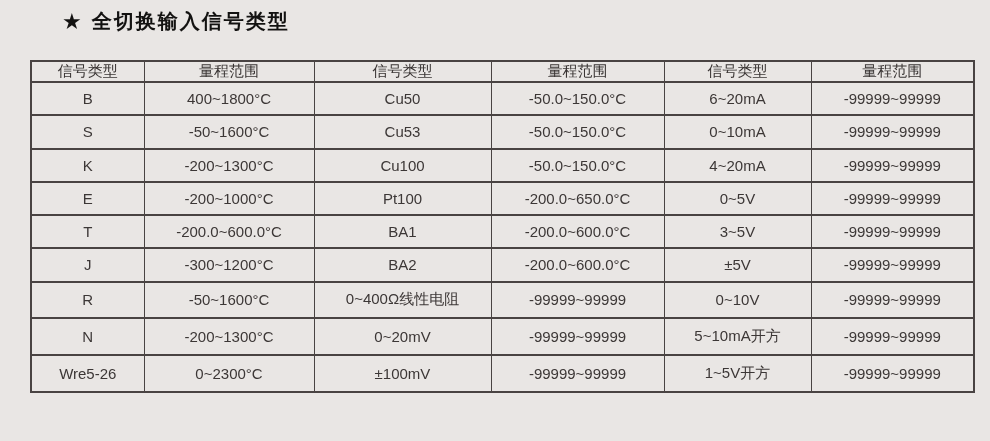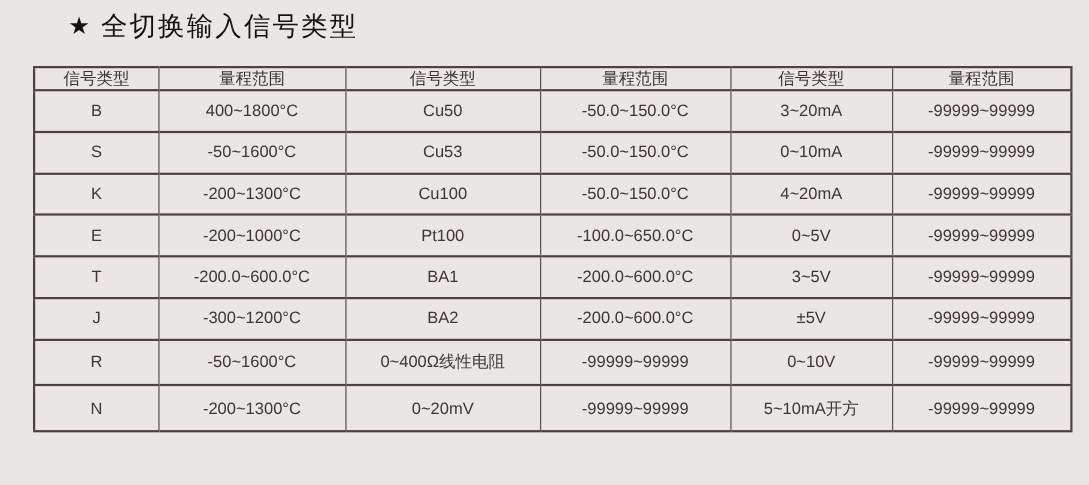--- a/index.html
+++ b/index.html
@@ -21,22 +21,22 @@
     display: flex;
     align-items: center;
     gap: 10px;
     color: #131211;
   }
   .title-star {
     font-size: 22px;
     line-height: 1;
   }
   .title-text {
-    font-size: 24px;
-    font-weight: normal;
+    font-size: 20px;
+    font-weight: bold;
     letter-spacing: 2px;
   }
   table.signal-table {
     position: absolute;
     left: 30px;
     top: 60px;
     width: 943px;
     height: 333px;
     border-collapse: collapse;
     table-layout: fixed;
@@ -99,21 +99,21 @@
       <th>信号类型</th>
       <th>量程范围</th>
     </tr>
   </thead>
   <tbody>
       <tr>
         <td>B</td>
         <td>400~1800°C</td>
         <td>Cu50</td>
         <td>-50.0~150.0°C</td>
-        <td>3~20mA</td>
+        <td>6~20mA</td>
         <td>-99999~99999</td>
       </tr>
       <tr>
         <td>S</td>
         <td>-50~1600°C</td>
         <td>Cu53</td>
         <td>-50.0~150.0°C</td>
         <td>0~10mA</td>
         <td>-99999~99999</td>
       </tr>
@@ -122,21 +122,21 @@
         <td>-200~1300°C</td>
         <td>Cu100</td>
         <td>-50.0~150.0°C</td>
         <td>4~20mA</td>
         <td>-99999~99999</td>
       </tr>
       <tr>
         <td>E</td>
         <td>-200~1000°C</td>
         <td>Pt100</td>
-        <td>-100.0~650.0°C</td>
+        <td>-200.0~650.0°C</td>
         <td>0~5V</td>
         <td>-99999~99999</td>
       </tr>
       <tr>
         <td>T</td>
         <td>-200.0~600.0°C</td>
         <td>BA1</td>
         <td>-200.0~600.0°C</td>
         <td>3~5V</td>
         <td>-99999~99999</td>
@@ -158,14 +158,22 @@
         <td>-99999~99999</td>
       </tr>
       <tr>
         <td>N</td>
         <td>-200~1300°C</td>
         <td>0~20mV</td>
         <td>-99999~99999</td>
         <td>5~10mA开方</td>
         <td>-99999~99999</td>
       </tr>
+      <tr>
+        <td>Wre5-26</td>
+        <td>0~2300°C</td>
+        <td>±100mV</td>
+        <td>-99999~99999</td>
+        <td>1~5V开方</td>
+        <td>-99999~99999</td>
+      </tr>
     </tbody>
 </table>
 
 </body></html>

